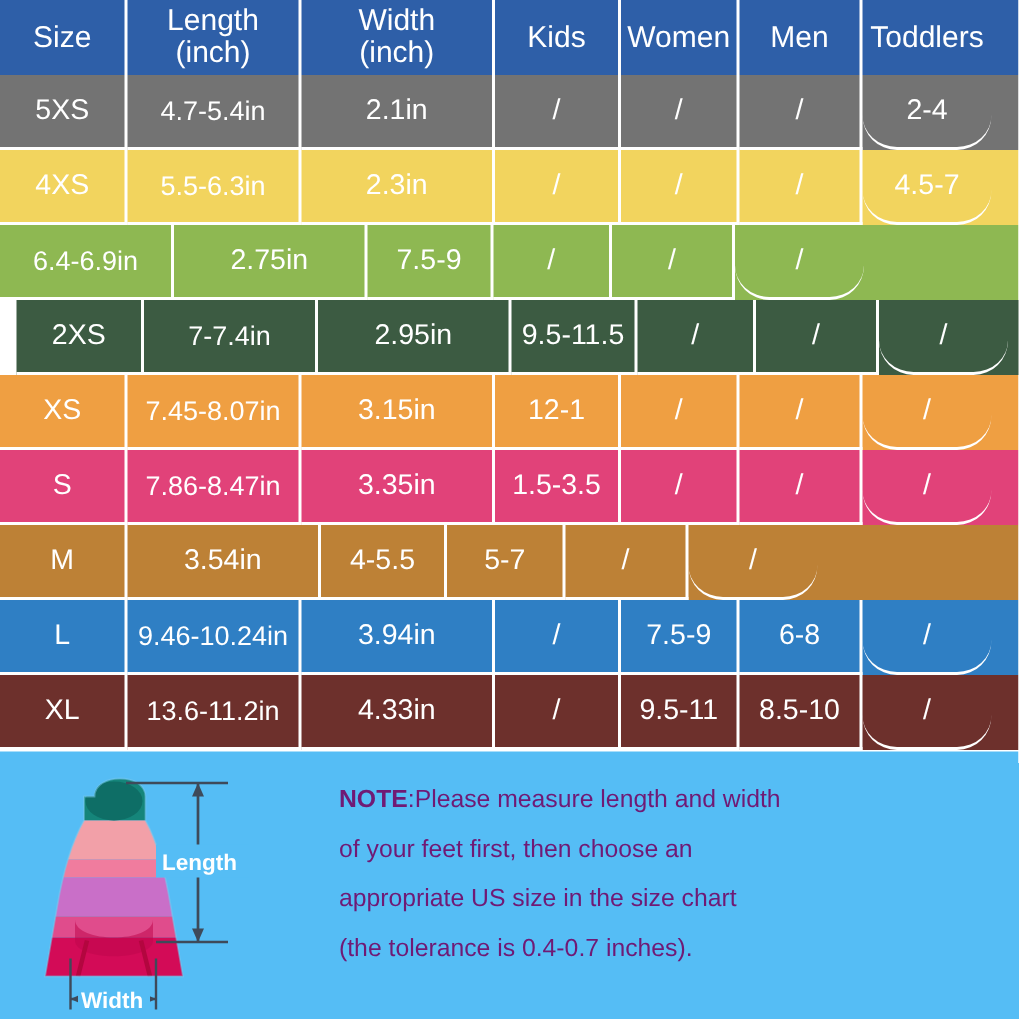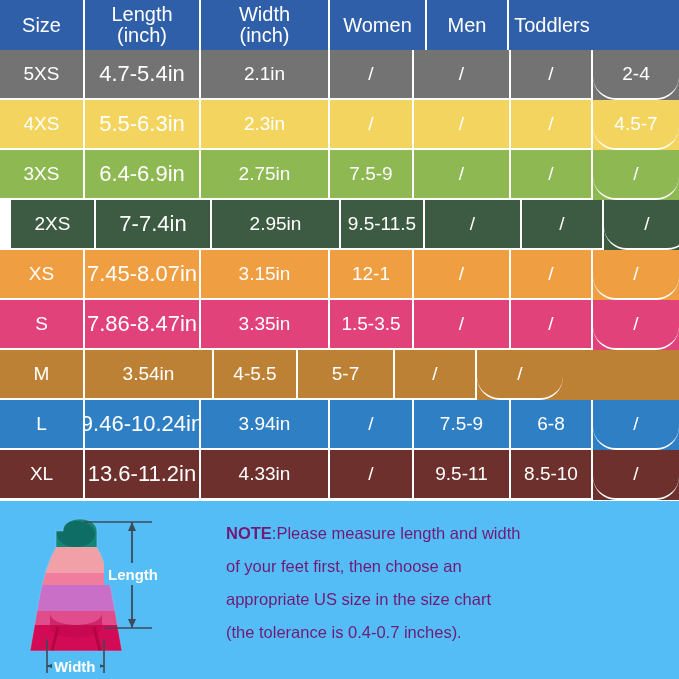--- a/index.html
+++ b/index.html
@@ -23,34 +23,34 @@
     overflow:hidden;white-space:nowrap;
   }
   .row.body .cell{border-bottom:2px solid #ffffff;}
   .cell:last-child{border-right:none;border-radius:23px;}
 
   
   .c0{width:85px;}
   .c1{width:116px;}
   .c2{width:129px;}
   .c3{width:84px;}
-  .c4{width:97px;}
+  .c4{width:79px;}
   .c5{width:82px;}
   .c6{width:86px;}
 
   .row.head .cell{font-size:20px;line-height:1.03;white-space:normal;font-weight:400;}
   .row.head .cell.two{font-size:20px;}
   .row.body .c0{font-size:23px;}
   .row.body .cell{font-size:19px;}
-  .row.body .c1{font-size:22px;}
+  .row.body .c1{font-size:18px;}
   .slash{font-size:21px;}
 
   
   .r-5xs{background:#737373;}
-  .r-4xs{background:#F2D45E;justify-content:center;}
+  .r-4xs{background:#F2D45E;}
   .r-3xs{background:#8EB852;}
   .r-2xs{background:#3C5B42;margin-left:11px;}
   .r-xs {background:#EF9F42;}
   .r-s  {background:#E14279;}
   .r-m  {background:#BD8136;}
   .r-l  {background:#2F7FC4;}
   .r-xl {background:#6D302C;}
 
   
   .note-panel{
@@ -80,20 +80,21 @@
           <div>Length</div>
           <div>(inch)</div>
         </div>
       </div>
       <div class="cell c2 two">
         <div>
           <div>Width</div>
           <div>(inch)</div>
         </div>
       </div>
+      <div class="cell c3">Kids</div>
       <div class="cell c4">Women</div>
       <div class="cell c5">Men</div>
       <div class="cell c6">Toddlers</div>
     </div>
 
     <div class="row body r-5xs">
       <div class="cell c0">5XS</div>
       <div class="cell c1">4.7-5.4in</div>
       <div class="cell c2">2.1in</div>
       <div class="cell c3 slash">/</div>
@@ -106,21 +107,20 @@
       <div class="cell c0">4XS</div>
       <div class="cell c1">5.5-6.3in</div>
       <div class="cell c2">2.3in</div>
       <div class="cell c3 slash">/</div>
       <div class="cell c4 slash">/</div>
       <div class="cell c5 slash">/</div>
       <div class="cell c6">4.5-7</div>
     </div>
 
     <div class="row body r-3xs">
-      <div class="cell c0">3XS</div>
       <div class="cell c1">6.4-6.9in</div>
       <div class="cell c2">2.75in</div>
       <div class="cell c3">7.5-9</div>
       <div class="cell c4 slash">/</div>
       <div class="cell c5 slash">/</div>
       <div class="cell c6 slash">/</div>
     </div>
 
     <div class="row body r-2xs">
       <div class="cell c0">2XS</div>

